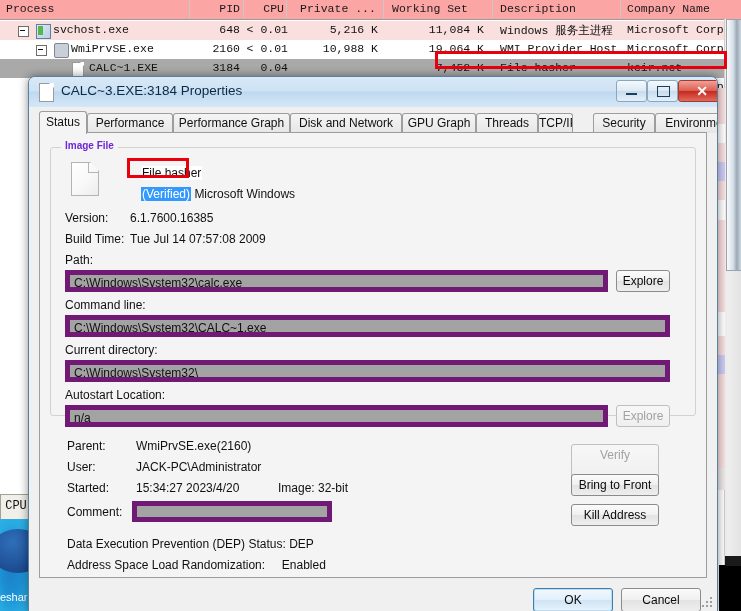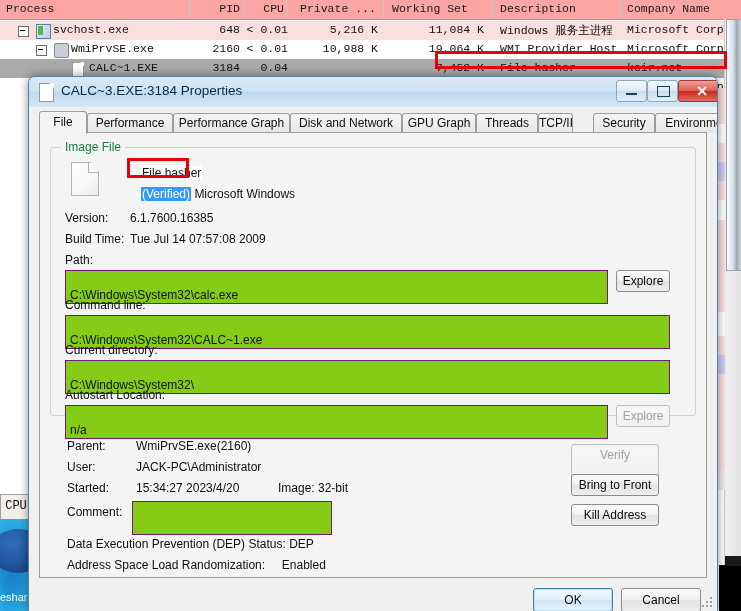--- a/index.html
+++ b/index.html
@@ -266,22 +266,23 @@
     left: 10px; top: 14px; width: 646px; height: 269px;
     border: 1px solid #d2d2d2;
     border-radius: 3px;
     box-sizing: border-box;
   }
   .group-legend {
     position: absolute;
     left: 10px; top: -8px;
     background: #f4f4f4;
     padding: 0 4px;
-    font-size: 12px;
-    color: #15803d;
+    font-size: 10px;
+    color: #6d28d9;
+    font-weight: bold;
   }
 
   .file-icon {
     position: absolute;
     left: 20px; top: 14px;
     width: 26px; height: 32px;
     background: linear-gradient(135deg,#ffffff 0%, #f7f7f7 60%, #ececec 100%);
     border: 1px solid #b4b4b4;
   }
   .file-icon::after {
@@ -305,26 +306,26 @@
     color: #ffffff;
     padding: 0 1px;
   }
   .hl-white-sel {
     background: #ffffff;
     padding: 0 1px;
   }
 
   .tbox {
     position: absolute;
-    background: #84cc16;
-    border: 1px solid #701a75;
+    background: #a3a3a3;
+    border: 5px solid #701a75;
     box-sizing: border-box;
     font-size: 12px;
     color: #101010;
-    padding: 16px 4px;
+    padding: 0 4px;
     line-height: 16px;
     overflow: hidden;
     white-space: nowrap;
   }
 
   .btn {
     position: absolute;
     background: linear-gradient(to bottom,#fbfbfb 0%,#f0f0f0 48%,#e3e3e3 52%,#eeeeee 100%);
     border: 1px solid #8b8b8b;
     border-radius: 3px;
@@ -463,21 +464,21 @@
         <span class="max-glyph"></span>
       </div>
       <div class="winbtn" id="btn-close">
         <span class="close-glyph">✕</span>
       </div>
     </div>
 
     <div class="dlg-body">
 
       <div class="tabstrip" id="tabstrip">
-          <div class="tab active" style="left: 0px; width: 48px;">File</div>
+          <div class="tab active" style="left: 0px; width: 48px;">Status</div>
           <div class="tab" style="left: 48px; width: 86px;">Performance</div>
           <div class="tab" style="left: 134px; width: 117px;">Performance Graph</div>
           <div class="tab" style="left: 251px; width: 112px;">Disk and Network</div>
           <div class="tab" style="left: 363px; width: 74px;">GPU Graph</div>
           <div class="tab" style="left: 437px; width: 62px;">Threads</div>
           <div class="tab" style="left: 499px; width: 35px;">TCP/IP</div>
           <div class="tab" style="left: 554px; width: 62px;">Security</div>
           <div class="tab" style="left: 616px; width: 88px;">Environment</div>
         </div>
 

